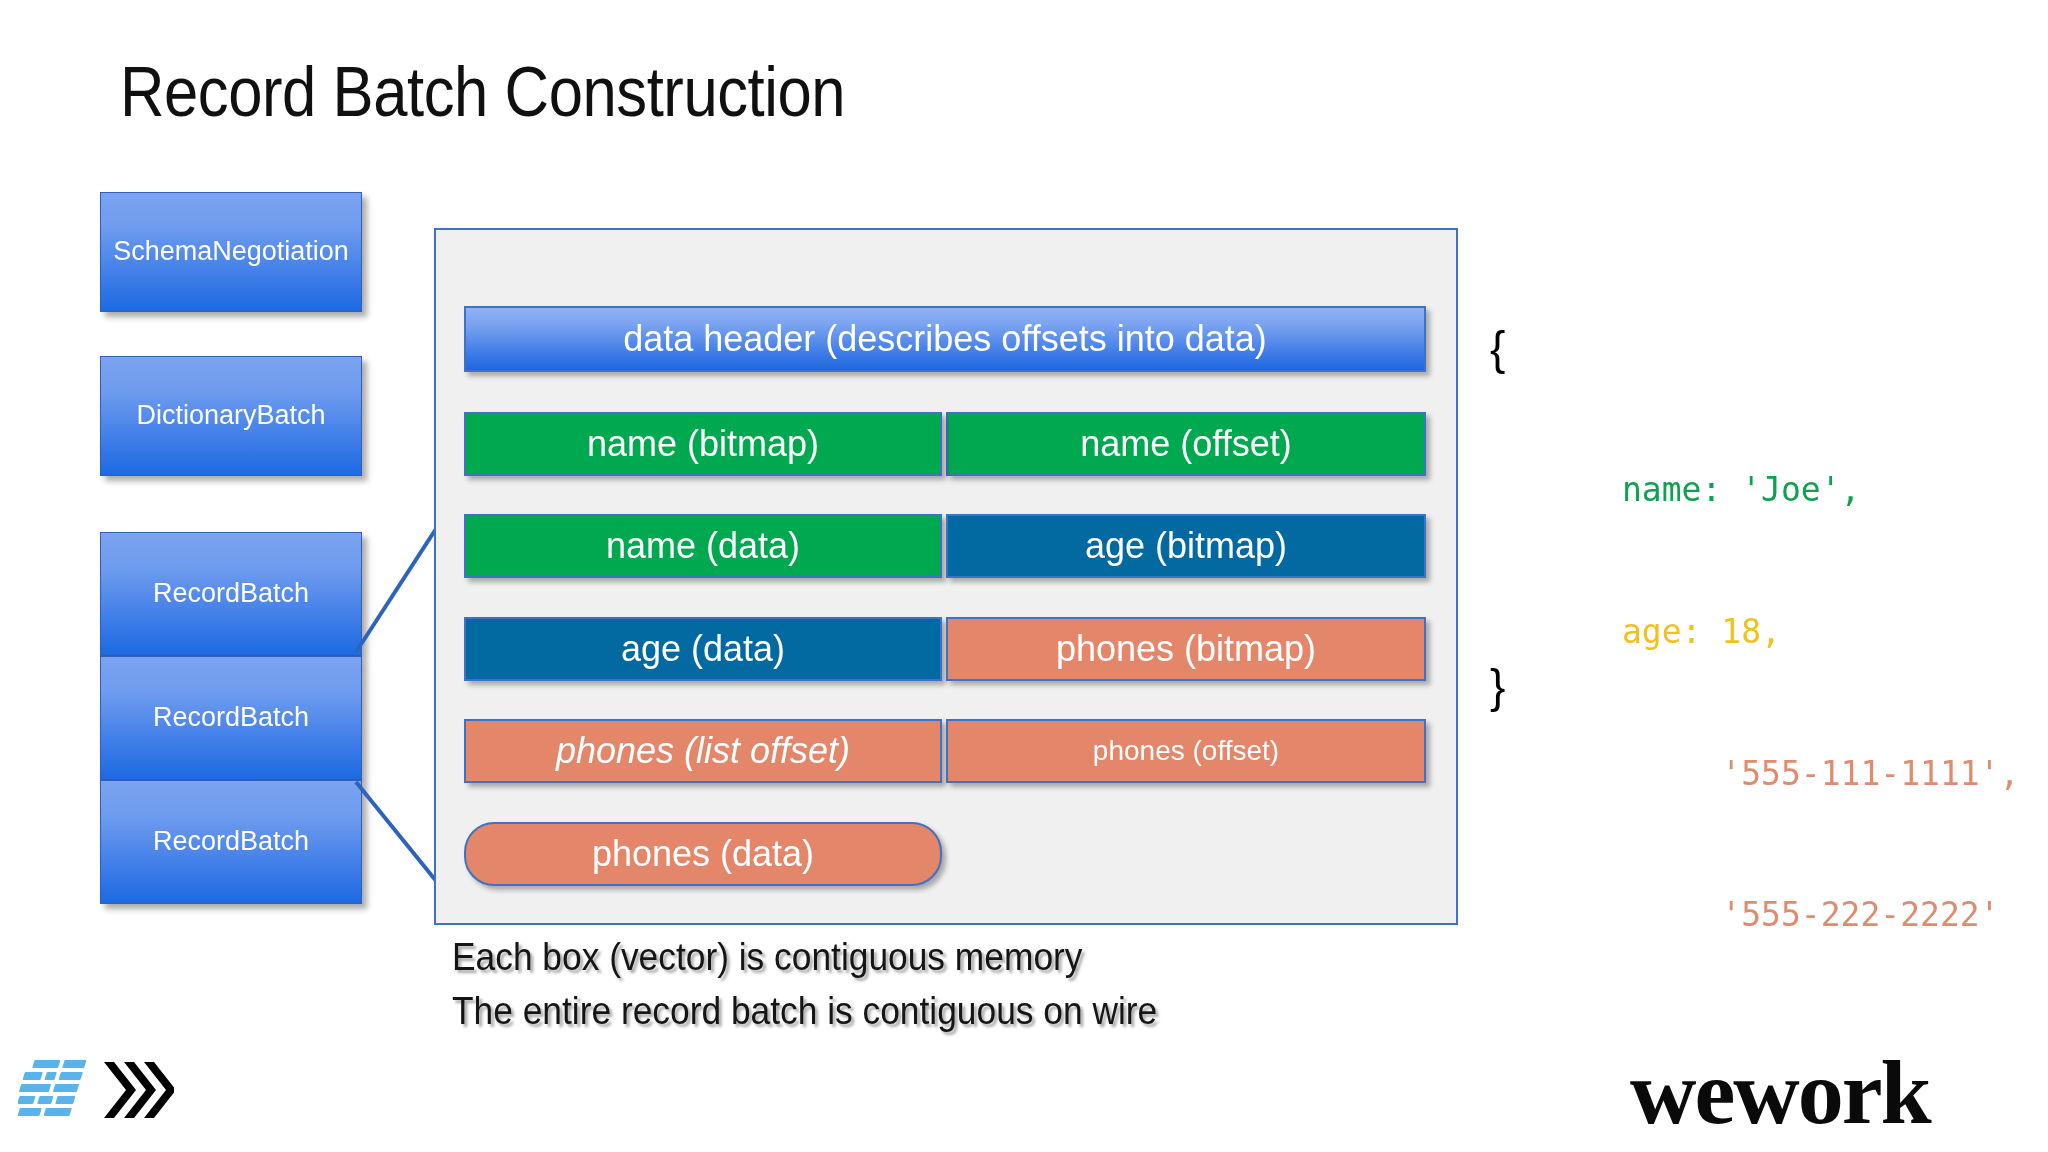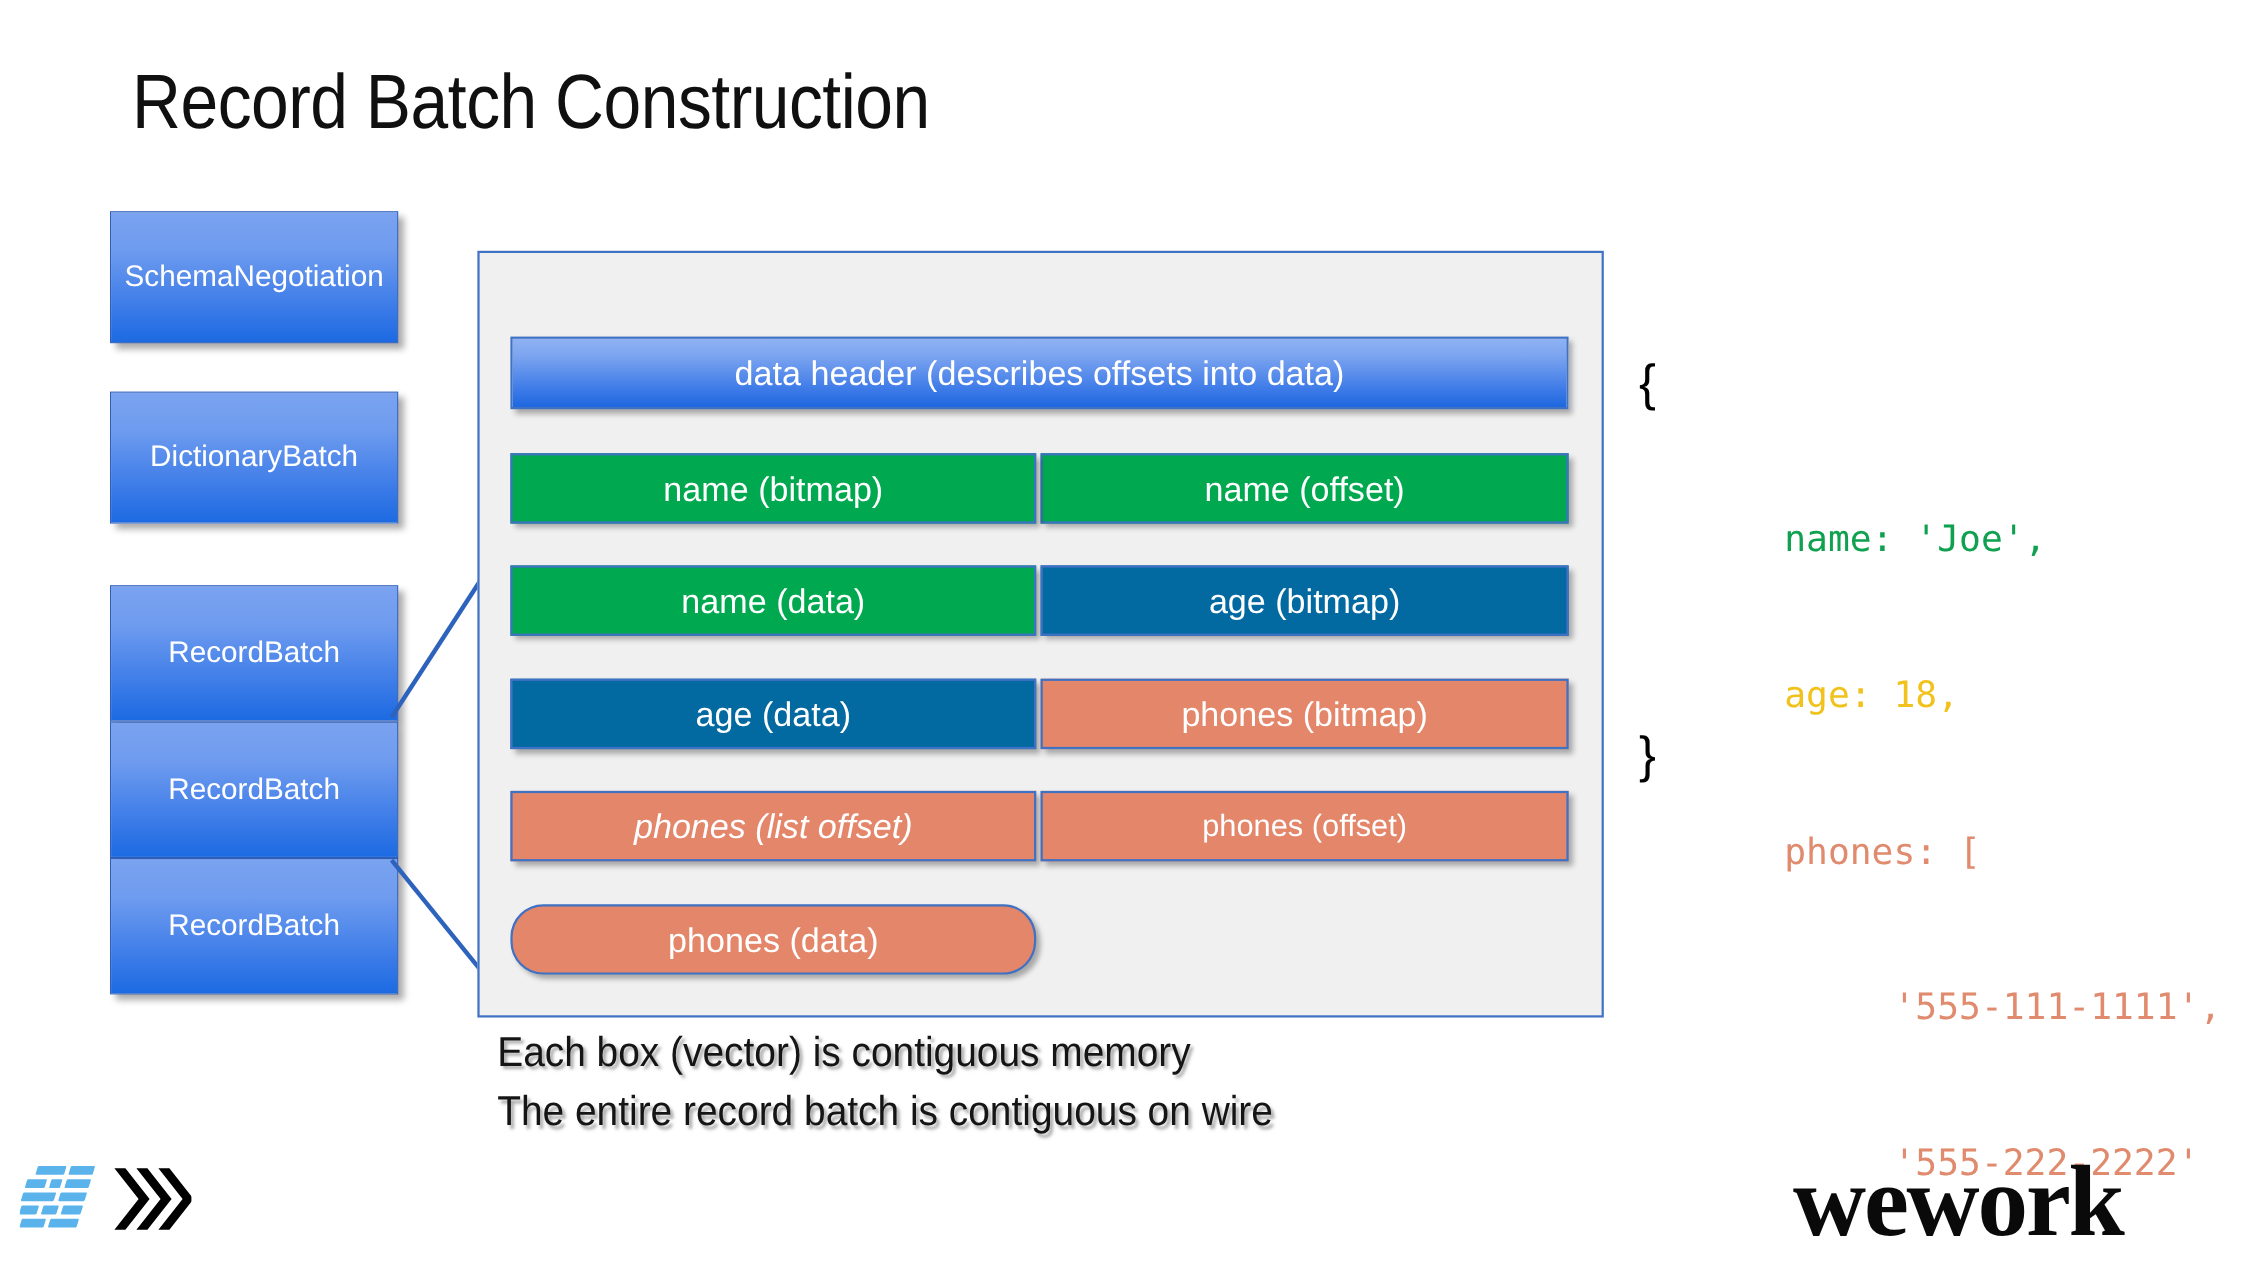--- a/index.html
+++ b/index.html
@@ -44,21 +44,21 @@
 
   
   .conn{position:absolute;background:#2d63bd;transform-origin:left center;height:4px;}
 
   
   .bar{
     position:absolute;box-sizing:border-box;
     border:2px solid #3f71c4;
     color:#ffffff;
     display:flex;align-items:center;justify-content:center;
-    font-size:31px;line-height:1;
+    font-size:36px;line-height:1;
     box-shadow:4px 4px 5px rgba(0,0,0,0.30);
     text-align:center;
   }
   .bar.blue{
     background:linear-gradient(to bottom,#8fb2f3 0%,#7ca4f0 25%,#3c7ae7 75%,#1e67df 100%);
     border-color:#3f71c4;
   }
   .bar.green{background:#00a94f;}
   .bar.yellow{background:#0369a1;}
   .bar.salmon{background:#e4866a;}
@@ -175,21 +175,20 @@
   <div class="bar salmon" style="left:464px;top:822px;width:478px;height:64px;border-radius:30px;">
     <span>phones (data)</span>
   </div>
 
   <div class="brace" style="left:1490px;top:325px;">{</div>
   <div class="brace" style="left:1490px;top:663px;">}</div>
 
   <div class="code">
     <span class="ln c-green">name: 'Joe',</span>
     <span class="ln c-yellow">age: 18,</span>
-    <span class="ln c-salmon">phones: [</span>
     <span class="ln c-salmon">     '555-111-1111',</span>
     <span class="ln c-salmon">     '555-222-2222'</span>
     
   </div>
 
   <div class="caption cap1">Each box (vector) is contiguous memory</div>
   <div class="caption cap2">The entire record batch is contiguous on wire</div>
 
   <svg class="arrowlogo" viewBox="0 0 86 76">
     <g fill="#5bb3ec" transform="skewX(-17) translate(13,0)">

